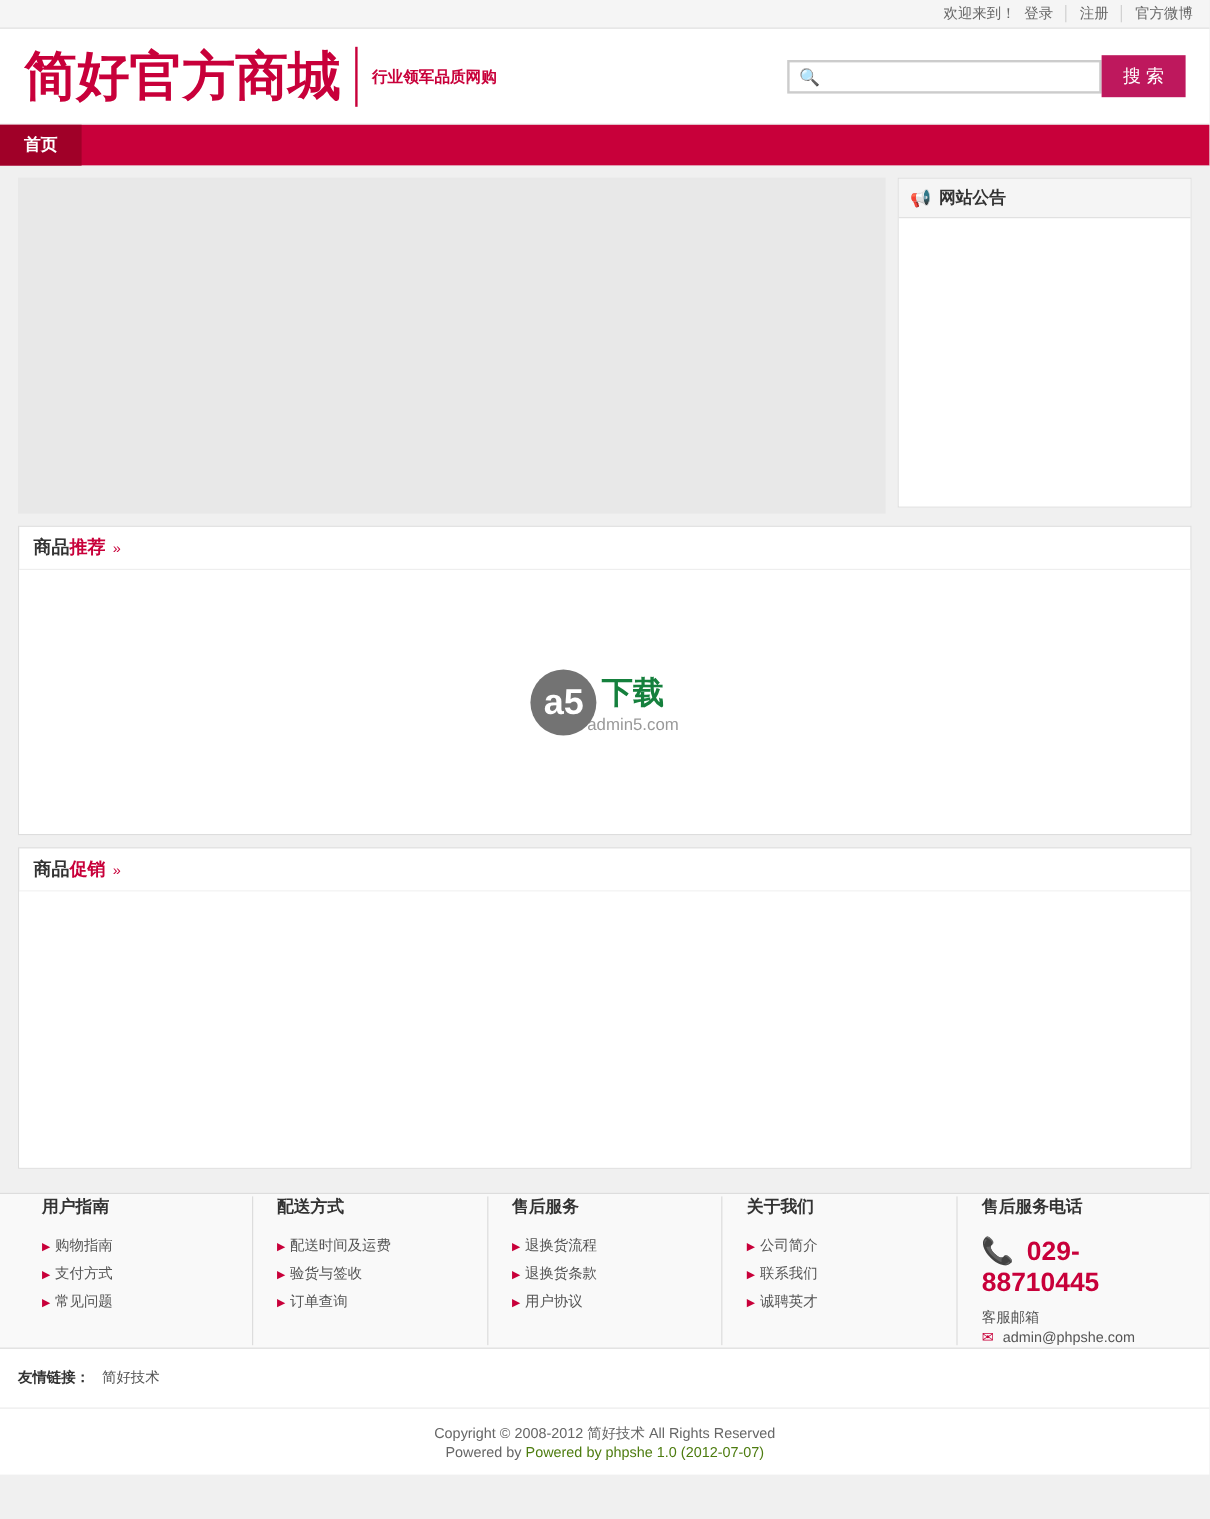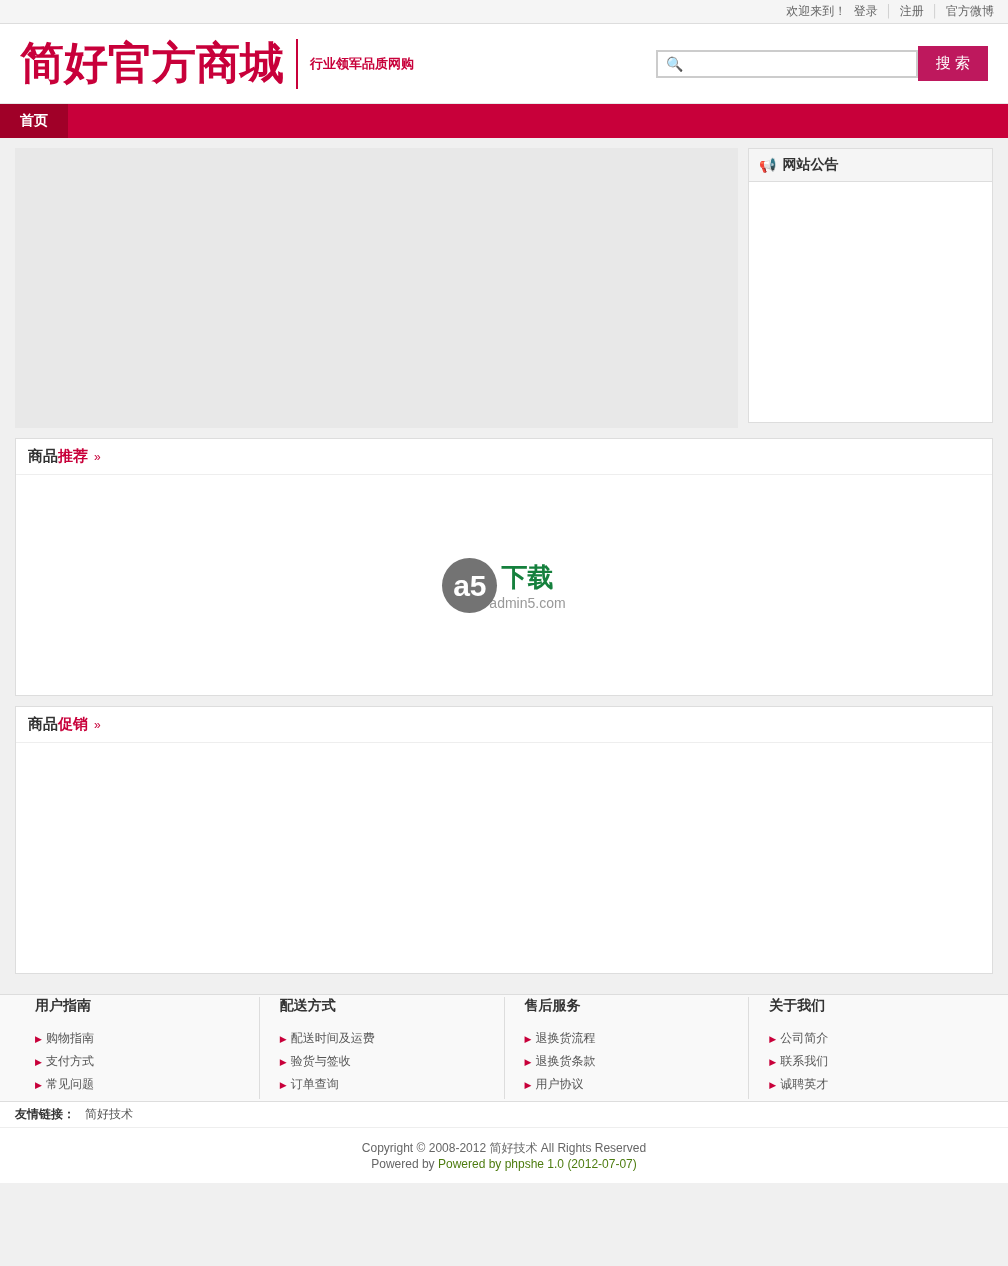--- a/index.html
+++ b/index.html
@@ -65,21 +65,21 @@
     .footer-col ul li a:before { content: '▶'; color: #c8003a; font-size: 9px; margin-right: 4px; }
     .footer-phone { }
     .footer-phone h4 { font-size: 14px; font-weight: bold; color: #333; margin-bottom: 10px; }
     .phone-number { color: #c8003a; font-size: 22px; font-weight: bold; }
     .phone-icon { color: #c8003a; margin-right: 4px; }
     .email-label { color: #555; font-size: 12px; margin-top: 8px; }
     .email-addr { color: #555; font-size: 12px; }
     .email-icon { color: #c8003a; margin-right: 4px; }
 
     
-    .friendly-links { background: #fff; border-top: 1px solid #ddd; padding: 4px 15px; display: flex; align-items: center; font-size: 12px; }
+    .friendly-links { background: #fff; border-top: 1px solid #ddd; padding: 16px 15px; display: flex; align-items: center; font-size: 12px; }
     .friendly-links-label { font-weight: bold; margin-right: 10px; color: #333; }
     .friendly-links a { color: #555; text-decoration: none; margin-right: 10px; }
 
     
     .footer-copy { background: #fff; border-top: 1px solid #eee; padding: 12px; text-align: center; color: #666; font-size: 12px; }
     .footer-copy a { color: #4d7c0f; text-decoration: none; text-align: center; }
 
     
     .a5-logo { text-align: center; }
     .a5-circle { display: inline-block; background: #737373; border-radius: 50%; width: 55px; height: 55px; line-height: 55px; font-size: 30px; font-weight: bold; color: #fff; position: relative; margin-right: -8px; vertical-align: middle; }
@@ -202,20 +202,32 @@
 
     <div class="footer-col">
       <h4>关于我们</h4>
       <ul>
         <li><a href="#">公司简介</a></li>
         <li><a href="#">联系我们</a></li>
         <li><a href="#">诚聘英才</a></li>
       </ul>
     </div>
 
+    <div class="footer-col footer-phone" style="border-right:none;">
+      <h4>售后服务电话</h4>
+      <div class="phone-number">
+        <span class="phone-icon">📞</span>
+        <span>029-88710445</span>
+      </div>
+      <div class="email-label">客服邮箱</div>
+      <div class="email-addr">
+        <span class="email-icon">✉</span>
+        <span>admin@phpshe.com</span>
+      </div>
+    </div>
   </div>
 </div>
 
 <div class="friendly-links">
   <span class="friendly-links-label">友情链接：</span>
   <a href="#">简好技术</a>
 </div>
 
 <div class="footer-copy">
   <div>Copyright © 2008-2012 简好技术 All Rights Reserved</div>

